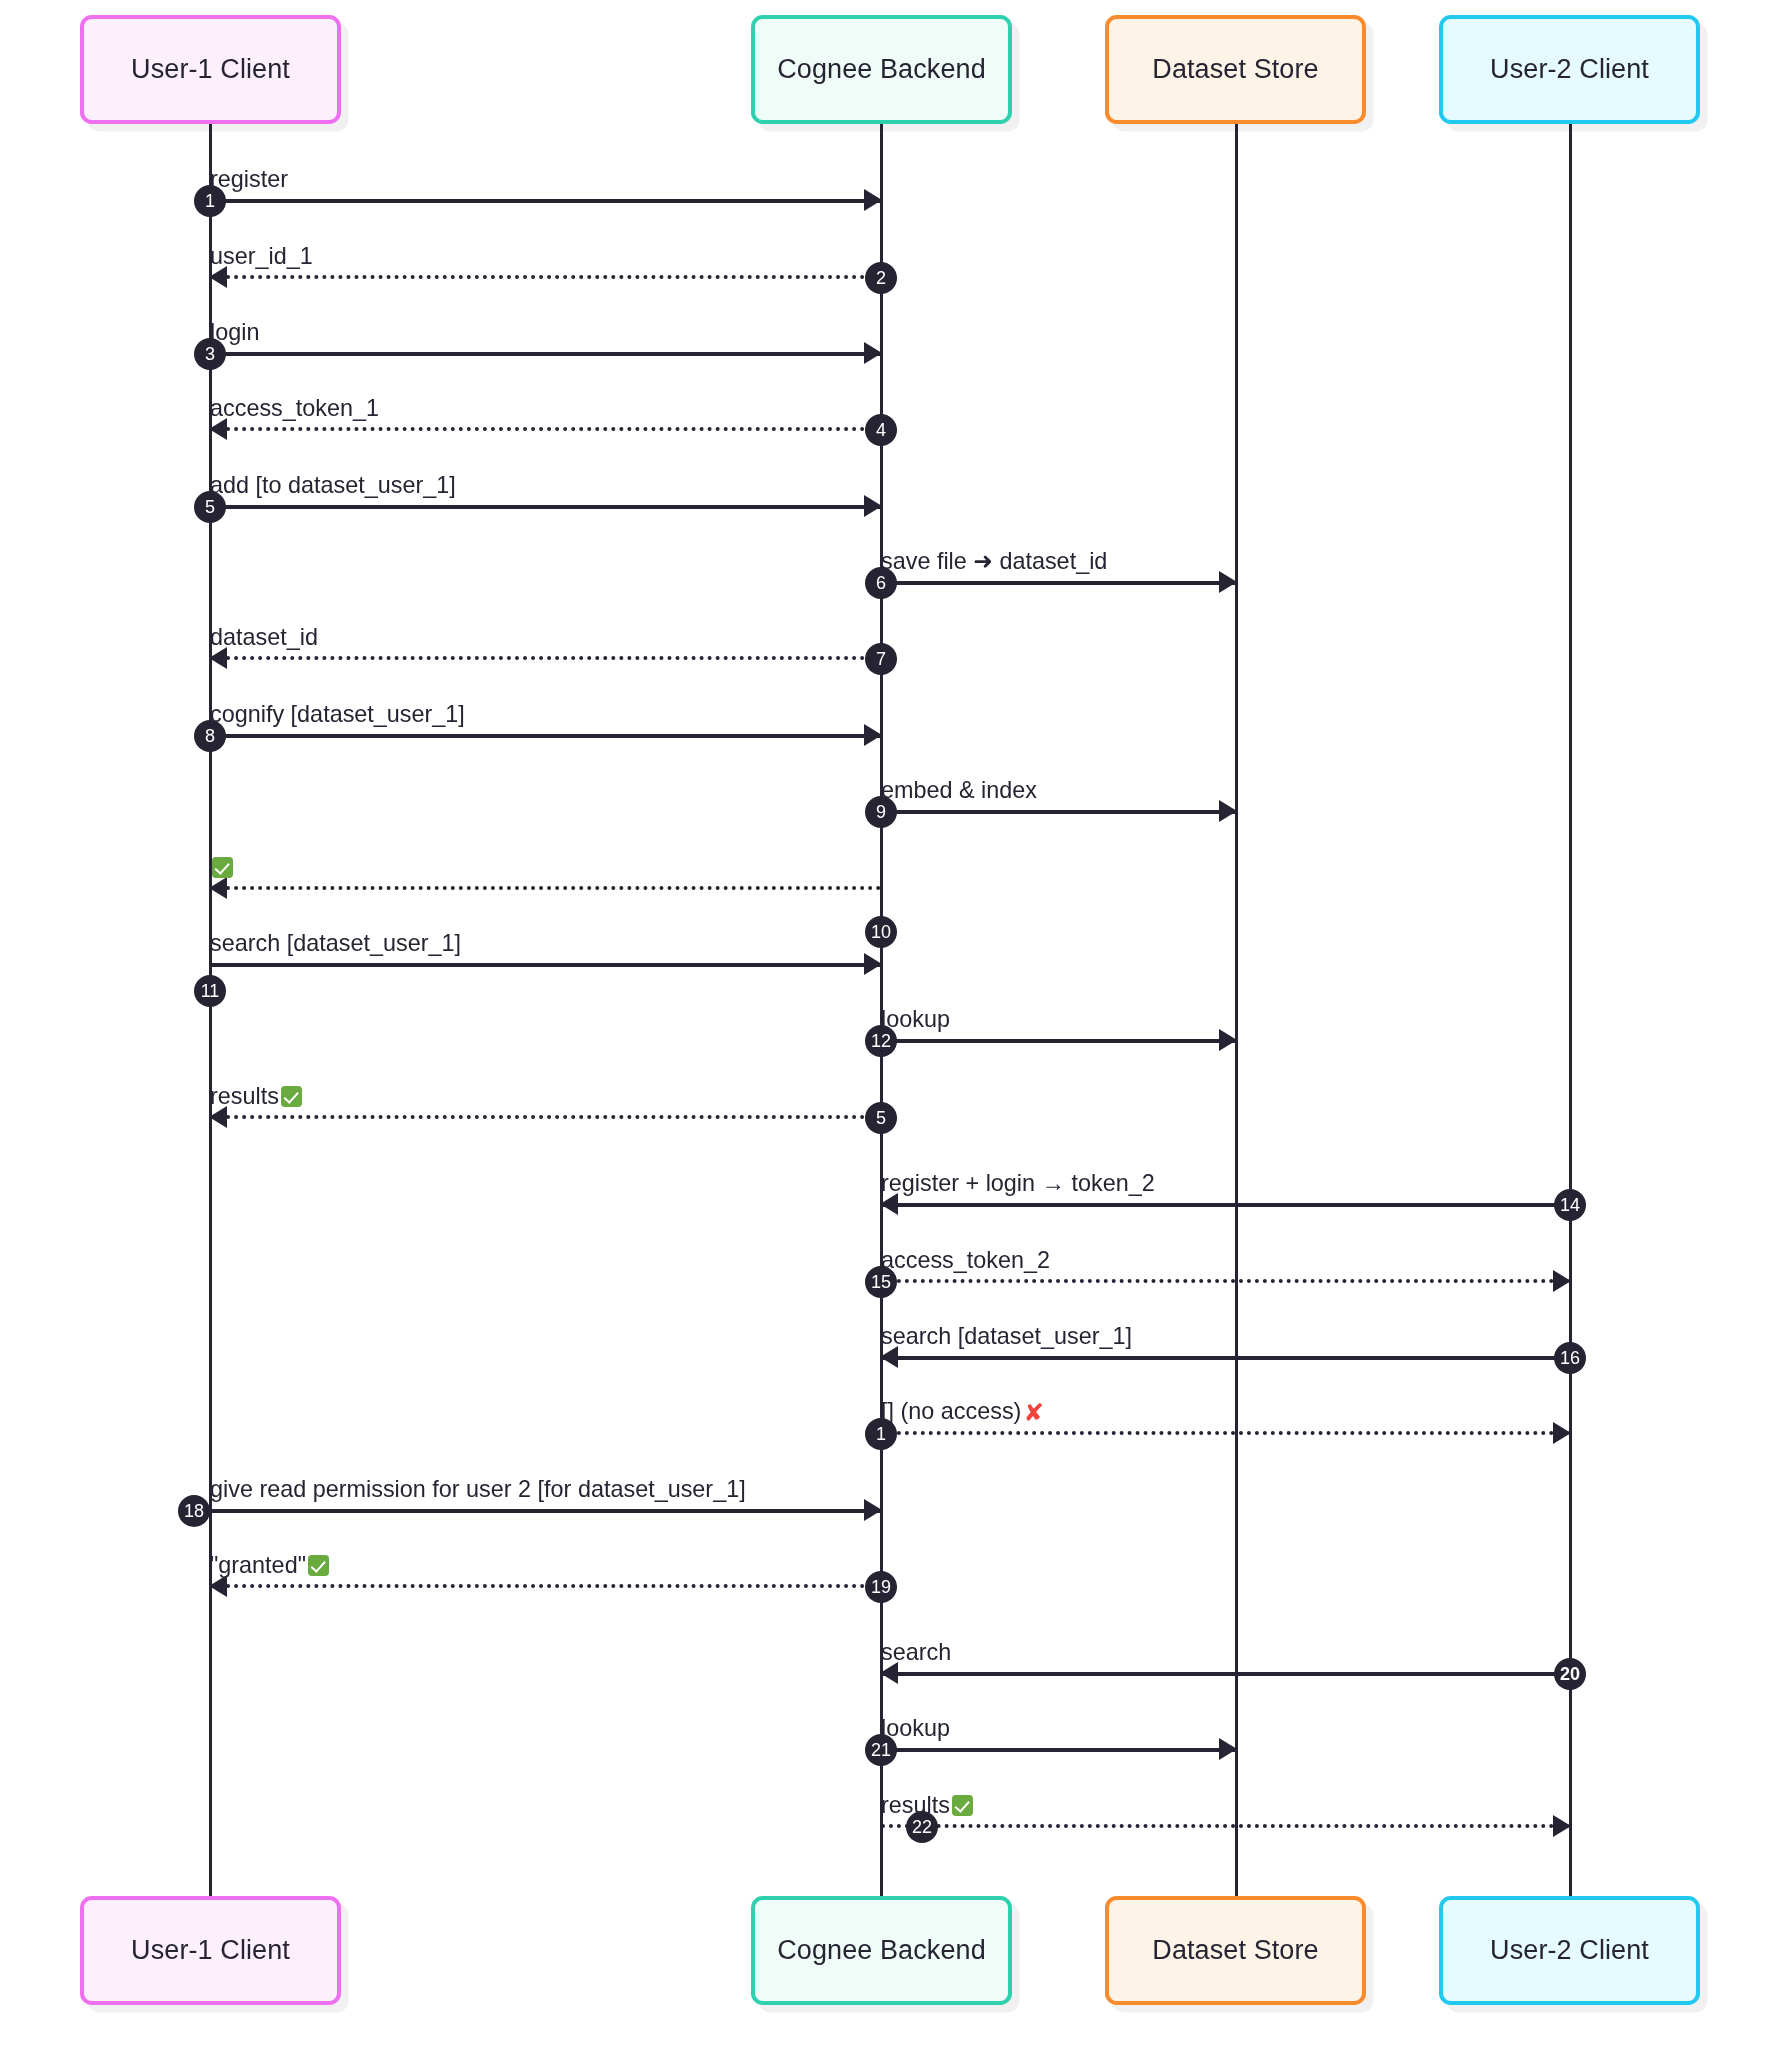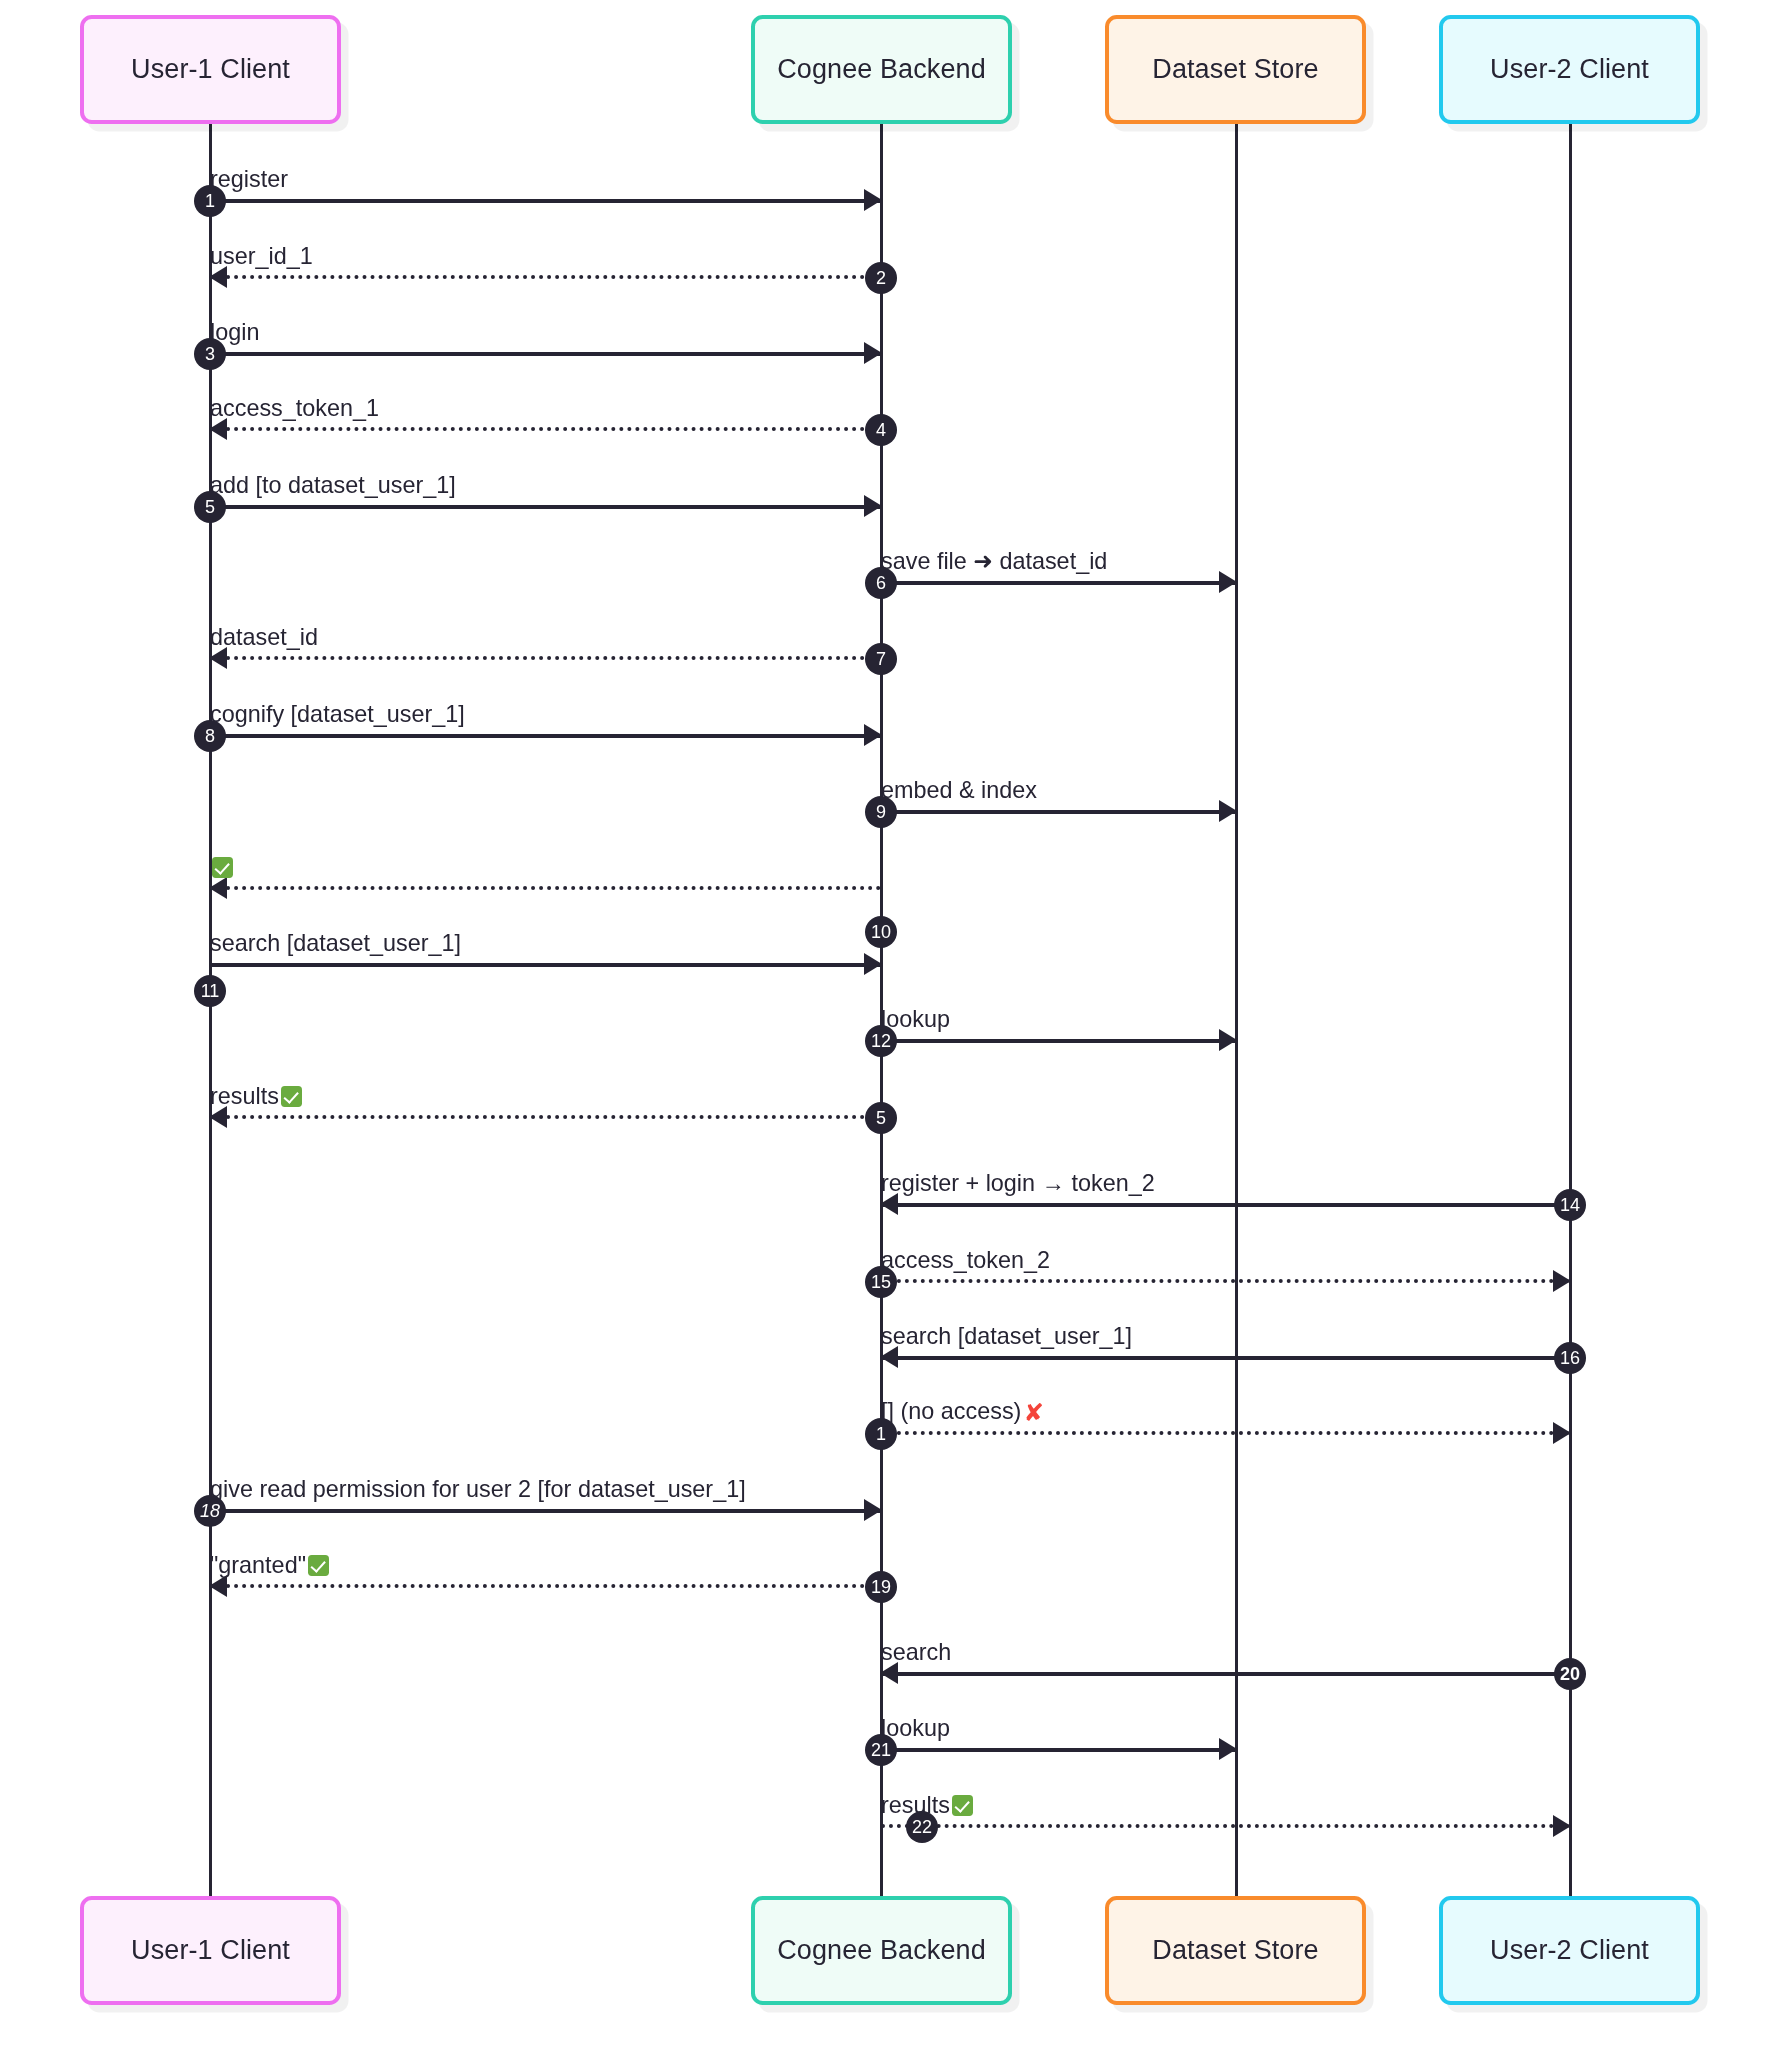--- a/index.html
+++ b/index.html
@@ -271,21 +271,21 @@
       <div class="line"></div>
       <div class="head right"></div>
       <div class="msg-text"><span>[] (no access)</span><span class="mark mark-x">✘</span></div>
     </div>
     <div class="seqnum" style="left: 881px; top: 1434px;">1</div>
     <div class="msg solid" style="left: 210px; width: 671px; top: 1511px;">
       <div class="line"></div>
       <div class="head right"></div>
       <div class="msg-text"><span>give read permission for user 2 [for dataset_user_1]</span></div>
     </div>
-    <div class="seqnum" style="left: 210px; top: 1511px; font-style: italic;">18</div>
+    <div class="seqnum" style="left: 194px; top: 1511px;">18</div>
     <div class="msg dotted" style="left: 210px; width: 671px; top: 1587px;">
       <div class="line"></div>
       <div class="head left"></div>
       <div class="msg-text"><span>"granted"</span><span class="mark mark-ok"></span></div>
     </div>
     <div class="seqnum" style="left: 881px; top: 1587px;">19</div>
     <div class="msg solid" style="left: 881px; width: 689px; top: 1674px;">
       <div class="line"></div>
       <div class="head left"></div>
       <div class="msg-text"><span>search</span></div>

